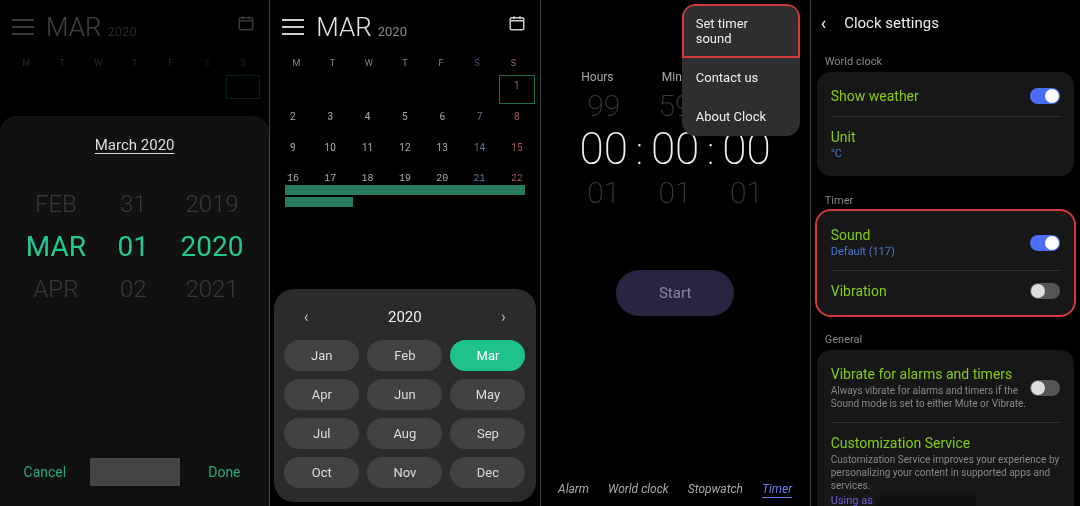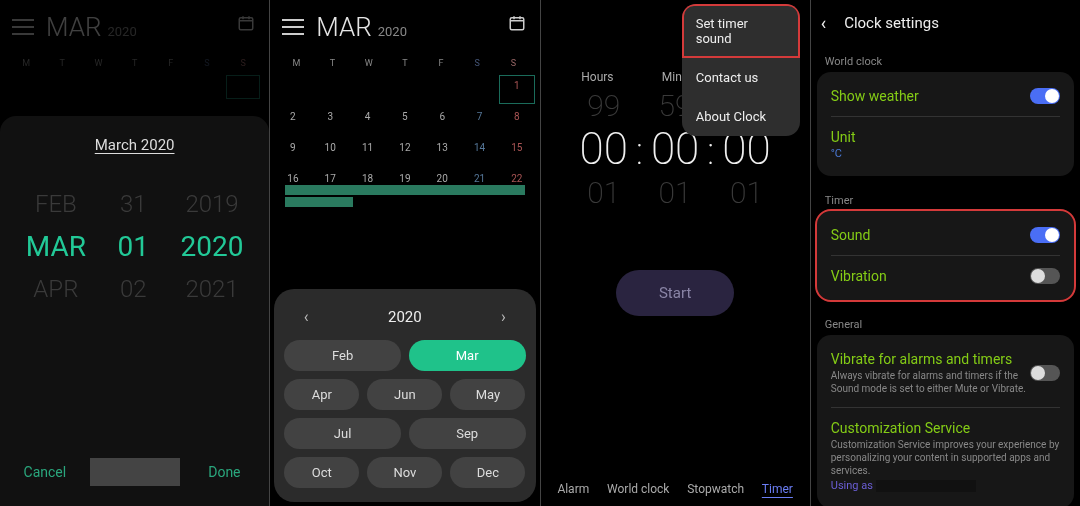--- a/index.html
+++ b/index.html
@@ -61,21 +61,21 @@
   .menu3 .mi { padding:12px 14px; color:#eee; font-size:13px; }
   .menu3 .mi.hl { outline:2px solid #d43a3a; outline-offset:-2px; border-radius:12px 12px 0 0; }
   .labels3 { display:flex; padding: 70px 18px 0; color:#aaa; font-size:12px; }
   .labels3 span { flex:1; text-align:center; }
   .picker3 { display:flex; align-items:center; justify-content:center; margin-top:4px; }
   .pcol { display:flex; flex-direction:column; align-items:center; }
   .pcol .f { font-size:30px; color:#3a3a3a; font-weight:200; }
   .pcol .m { font-size:44px; color:#f0f0f0; font-weight:200; }
   .colon { font-size:36px; color:#eee; padding:0 8px; margin-top:6px; font-weight:200; }
   .start { width:118px; padding:14px 0; background:#2a2440; color:#8a85a6; border-radius:26px; text-align:center; font-size:15px; margin:60px auto 0; }
-  .tabs3 { position:absolute; bottom:10px; left:0; right:0; display:flex; justify-content:space-around; font-size:12px; padding:0 8px; }
+  .tabs3 { position:absolute; bottom:10px; left:0; right:0; display:flex; justify-content:space-around; font-size:12px; padding:0 8px;font-style:italic; }
   .tabs3 span { color:#aaa; }
   .tabs3 span.act { color:#6b7ef5; text-decoration:underline; text-underline-offset:4px; }
   
   
   .s4 { background:#000; }
   .s4 .top { display:flex; align-items:center; padding:12px 10px; }
   .s4 .back { color:#eee; font-size:18px; margin-right:10px; }
   .s4 .title { color:#eee; font-size:15px;margin-left:8px; }
   .sect-label { color:#888; font-size:11px; padding:10px 14px 4px; }
   .card { background:#171717; margin:0 6px 8px; border-radius:14px; padding:4px 0; }
@@ -227,50 +227,52 @@
         </div>
     <div class="cal-row">
           <div class="cal-cell">9</div>
           <div class="cal-cell">10</div>
           <div class="cal-cell">11</div>
           <div class="cal-cell">12</div>
           <div class="cal-cell">13</div>
           <div class="cal-cell sat">14</div>
           <div class="cal-cell sun">15</div>
         </div>
-    <div class="cal-row" style="position:relative;">
+    <div class="cal-row" style="position:relative;font-family:Liberation Mono, monospace;">
       <div class="event" style="top:18px;"></div>
       <div class="event" style="top:30px; right:70%;"></div>
       <div class="cal-cell">16</div>
           <div class="cal-cell">17</div>
           <div class="cal-cell">18</div>
           <div class="cal-cell">19</div>
           <div class="cal-cell">20</div>
           <div class="cal-cell sat">21</div>
           <div class="cal-cell sun">22</div>
     </div>
   </div>
   <div class="sheet2">
     <div class="sheet2-head">
       <span class="chev">‹</span>
       <span class="yr">2020</span>
       <span class="chev">›</span>
     </div>
     <div class="mgrid">
       <div class="mrow">
+        <div class="mbtn">Jan</div>
         <div class="mbtn">Feb</div>
         <div class="mbtn active">Mar</div>
       </div>
       <div class="mrow">
         <div class="mbtn">Apr</div>
         <div class="mbtn">Jun</div>
         <div class="mbtn">May</div>
       </div>
       <div class="mrow">
         <div class="mbtn">Jul</div>
+        <div class="mbtn">Aug</div>
         <div class="mbtn">Sep</div>
       </div>
       <div class="mrow">
         <div class="mbtn">Oct</div>
         <div class="mbtn">Nov</div>
         <div class="mbtn">Dec</div>
       </div>
     </div>
   </div>
 </div>
@@ -333,20 +335,21 @@
             <div class="t1">Unit</div>
             <div class="t2">°C</div>
           </div>
     </div>
   </div>
   <div class="sect-label">Timer</div>
   <div class="card redbox">
     <div class="row">
       <div class="txt">
             <div class="t1">Sound</div>
+            <div class="t2">Default (117)</div>
           </div>
       <div class="toggle on"></div>
     </div>
     <div class="hr"></div>
     <div class="row">
       <div class="txt">
             <div class="t1">Vibration</div>
           </div>
       <div class="toggle off"></div>
     </div>

